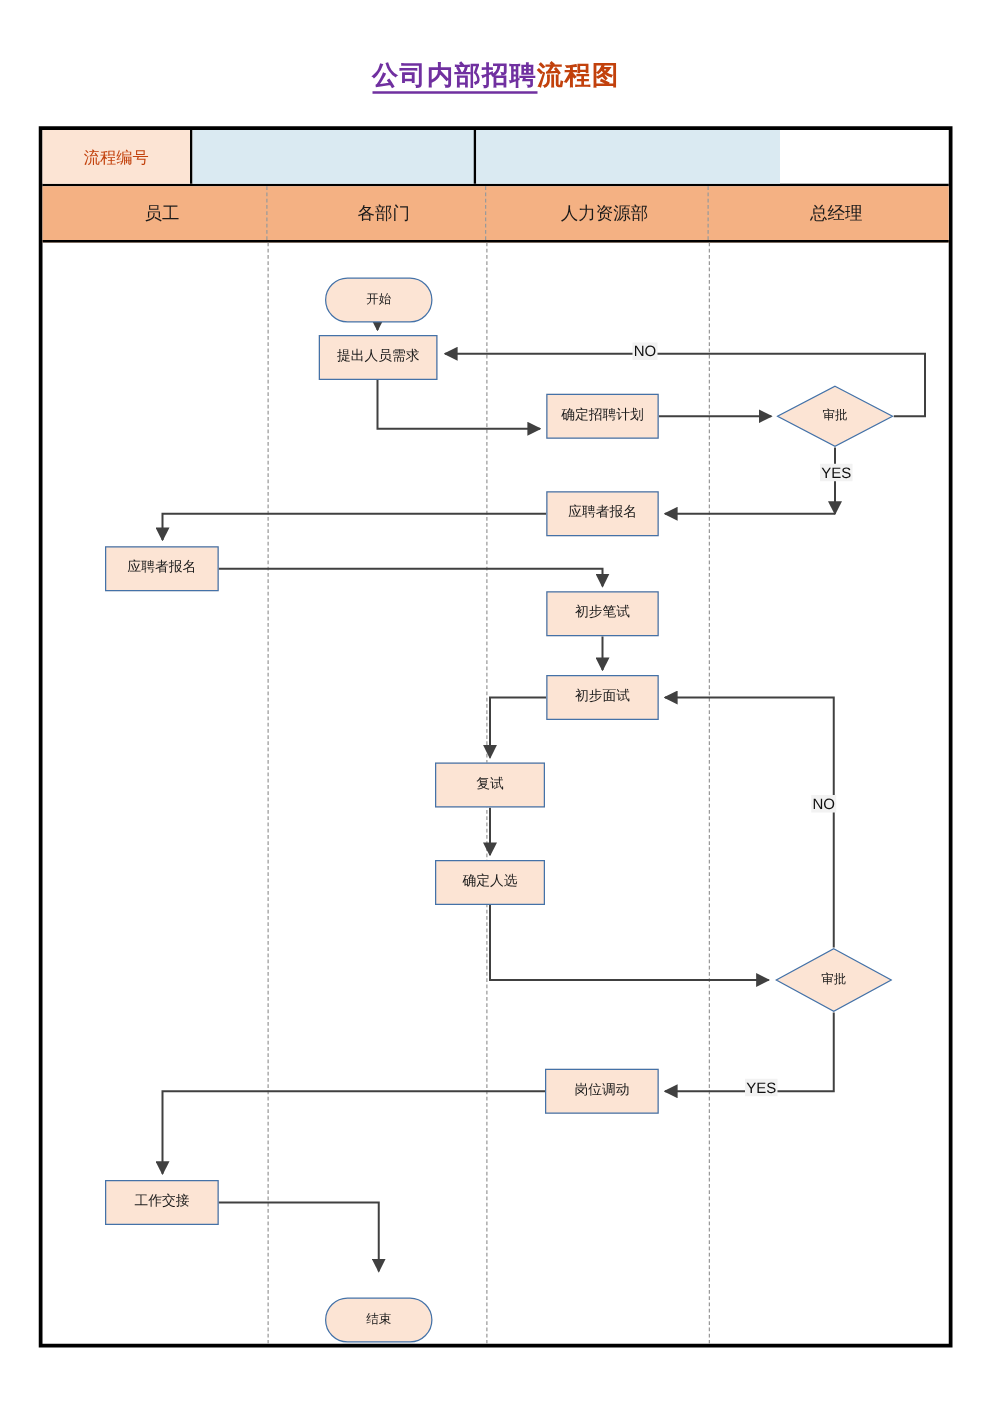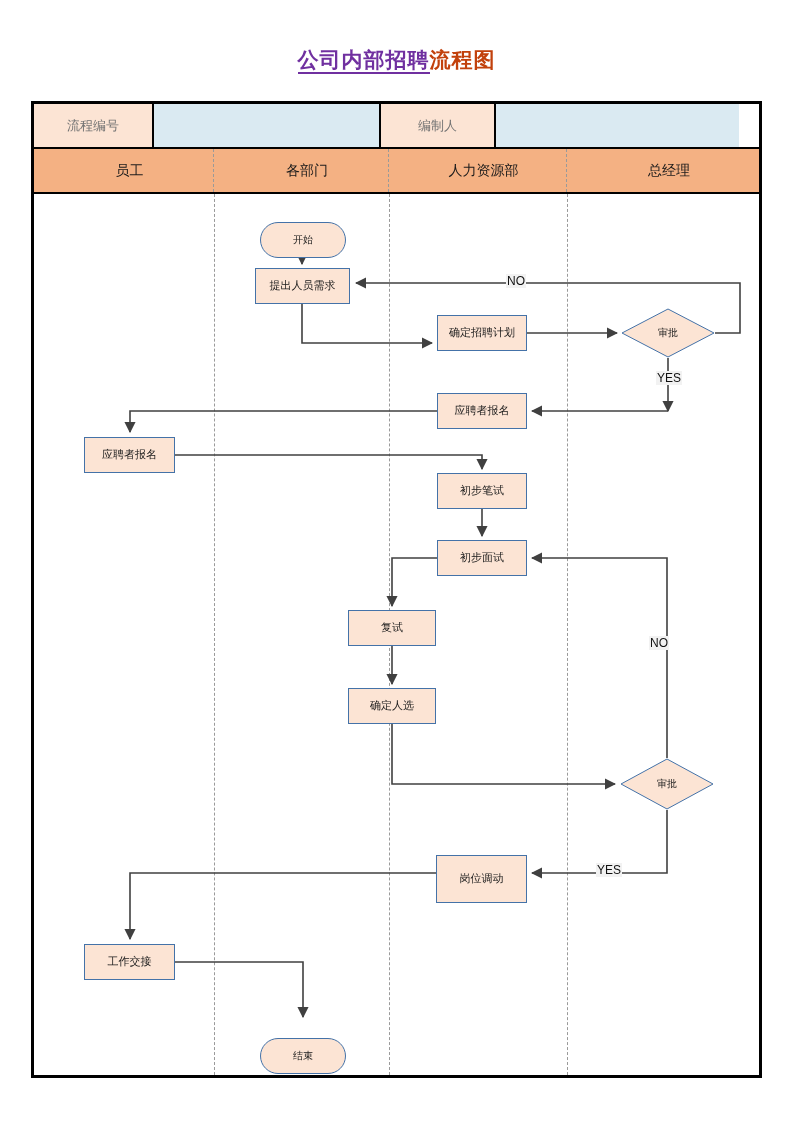--- a/index.html
+++ b/index.html
@@ -63,21 +63,21 @@
     box-sizing: border-box;
   }
   .meta-label {
     width: 120px;
     background: #fce4d4;
     border-right: 2px solid #000000;
     display: flex;
     align-items: center;
     justify-content: center;
     font-size: 13px;
-    color: #737373;
+    color: #c2410c;
     box-sizing: border-box;
   }
   .meta-value {
     background: #daeaf2;
     border-right: 2px solid #000000;
     box-sizing: border-box;
   }
   .meta-value.v1 { width: 227px; }
   .meta-label.l2 { width: 115px; }
   .meta-value.v2 { width: 243px; border-right: none; }
@@ -194,21 +194,20 @@
   <div id="doc-title">
     <span class="t-main">公司内部招聘</span><span class="t-sub">流程图</span>
   </div>
 </div>
 
 <div id="frame">
 
   <div id="meta-row">
     <div class="meta-label">流程编号</div>
     <div class="meta-value v1"></div>
-    <div class="meta-label l2">编制人</div>
     <div class="meta-value v2"></div>
   </div>
 
   <div id="lane-header">
     <div class="lane-head lh0">员工</div>
     <div class="lane-head lh1">各部门</div>
     <div class="lane-head lh2">人力资源部</div>
     <div class="lane-head lh3">总经理</div>
   </div>
 
@@ -307,21 +306,21 @@
   <span>确定人选</span>
 </div>
 
 <div class="node diamond" style="left:620px; top:758px; width:94px; height:52px;">
   <svg class="diamond-shape" viewBox="0 0 94 52" preserveAspectRatio="none" xmlns="http://www.w3.org/2000/svg">
     <polygon points="47,1 93,26 47,51 1,26" fill="#fce4d4" stroke="#4472a8" stroke-width="1"></polygon>
   </svg>
   <span class="diamond-label">审批</span>
 </div>
 
-<div class="node" style="left:436px; top:855px; width:91px; height:48px;">
+<div class="node" style="left:436px; top:855px; width:91px; height:36px;">
   <span>岗位调动</span>
 </div>
 
 <div class="node" style="left:84px; top:944px; width:91px; height:36px;">
   <span>工作交接</span>
 </div>
 
 <div class="node terminator" style="left:260px; top:1022px; width:86px; height:36px;">
   <span>结束</span>
 </div>

